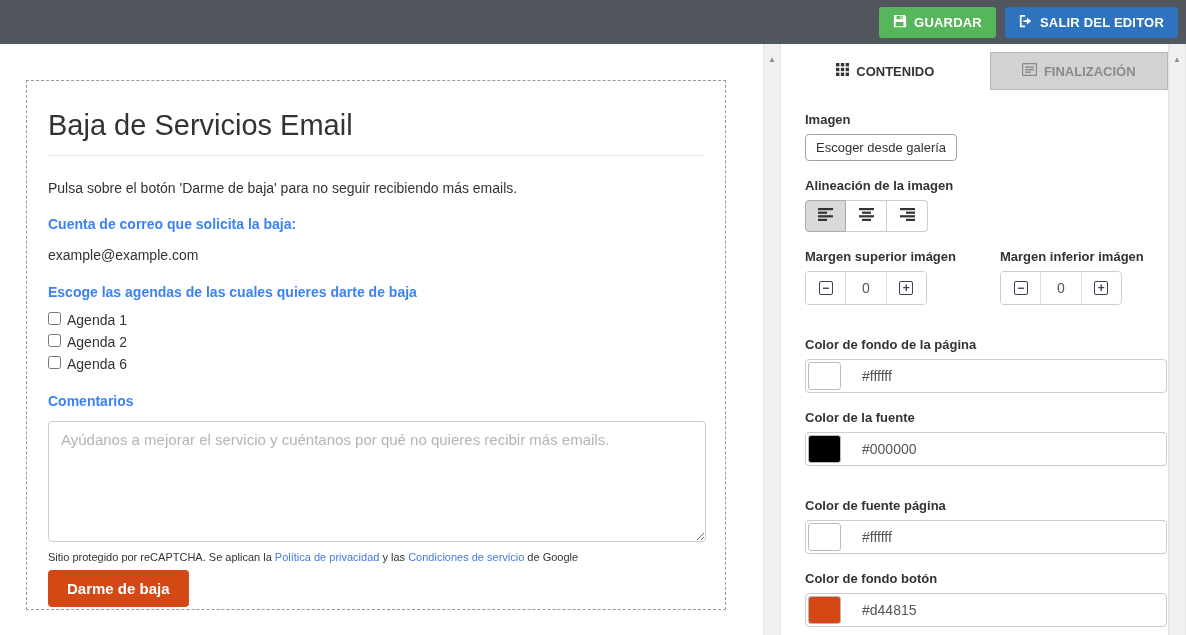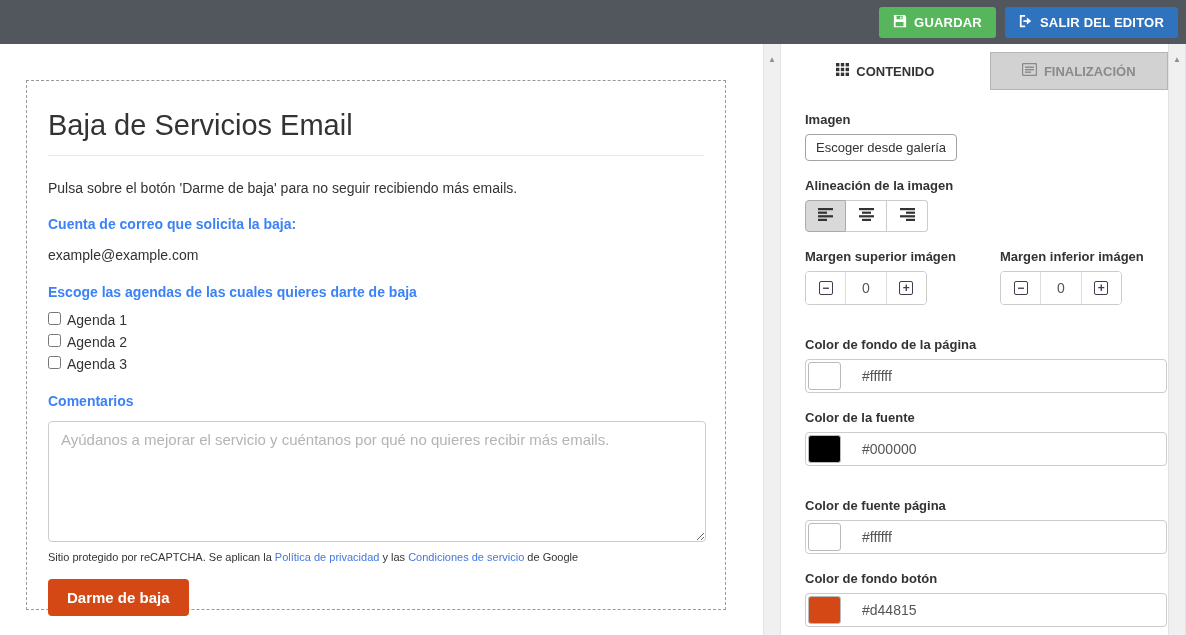--- a/index.html
+++ b/index.html
@@ -36,21 +36,21 @@
   .pv-checks { margin-top:12px; }
   .pv-check-row { display:flex; gap:6px; font-size:14px; height:22px; }
   .pv-check-row input { width:13px; height:13px; }
   .mt-lab3 { margin-top:15px; }
   .pv-textarea { display:block; width:658px; height:121px; margin-top:12px; resize:both;
                  border:1px solid #ccc; border-radius:4px; padding:9px 12px; font-size:15px;
                  font-family:"Liberation Sans", sans-serif; color:#333; }
   .pv-textarea::placeholder { color:#b4b4b4; }
   .pv-recaptcha { font-size:11px; margin-top:9px; color:#333; }
   .pv-recaptcha a { color:#4477dd; text-decoration:none; }
-  .pv-unsub { margin-top:16px; display:inline-block; background:#d44815; color:#fff;
+  .pv-unsub { margin-top:7px; display:inline-block; background:#d44815; color:#fff;
               font-weight:bold; font-size:15px; border:none; border-radius:4px;
               padding:10px 19px; font-family:"Liberation Sans", sans-serif; cursor:pointer; }
 
   
   .tabs { display:flex; height:38px; margin-top:8px; }
   .tab { flex:1; display:flex; align-items:center; justify-content:center; gap:7px;
          font-size:13px; font-weight:bold; cursor:pointer;margin-left:16px; }
   .tab.active { background:#fff; color:#333; }
   .tab.inactive { background:#d2d2d2; color:#8a8a8a; border:1px solid #b5b5b5; }
   .panel-body { padding:22px 1px 0 24px; }
@@ -125,21 +125,21 @@
         <label class="pv-check-row">
           <input type="checkbox" style="">
           <span>Agenda 1</span>
         </label>
         <label class="pv-check-row">
           <input type="checkbox" style="">
           <span>Agenda 2</span>
         </label>
         <label class="pv-check-row">
           <input type="checkbox" style="">
-          <span>Agenda 3</span>
+          <span>Agenda 6</span>
         </label>
       </div>
 
       <p class="pv-label mt-lab3">Comentarios</p>
       <textarea class="pv-textarea" placeholder="Ayúdanos a mejorar el servicio y cuéntanos por qué no quieres recibir más emails." style=""></textarea>
 
       <p class="pv-recaptcha"><span>Sitio protegido por reCAPTCHA. Se aplican la </span><a href="#">Política de privacidad</a><span> y las </span><a href="#">Condiciones de servicio</a><span> de Google</span></p>
 
       <button class="pv-unsub">Darme de baja</button>
     </div>

